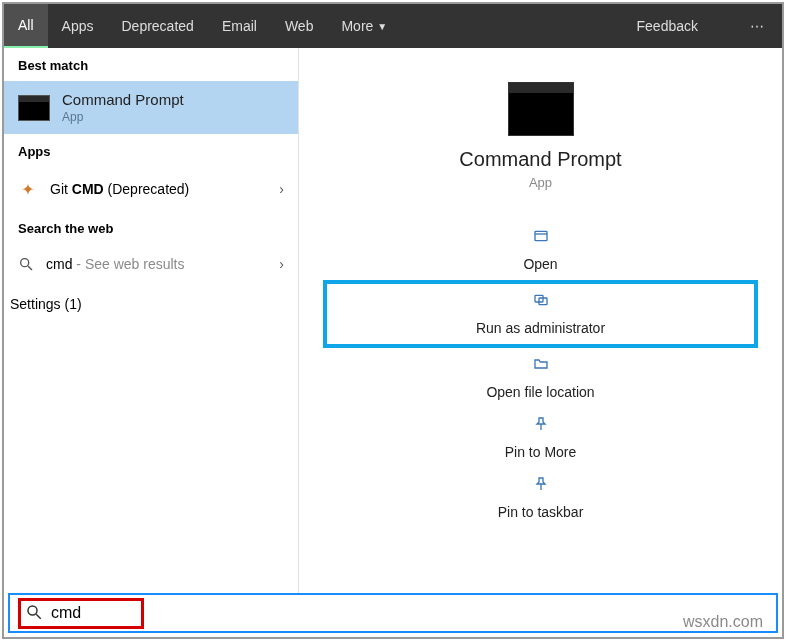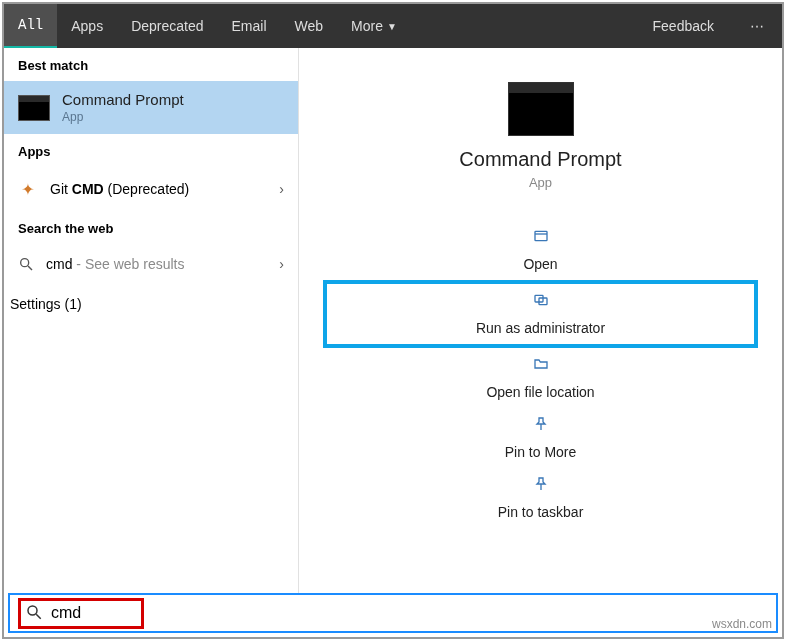--- a/index.html
+++ b/index.html
@@ -1,23 +1,23 @@
 <!DOCTYPE html>
 <html><head>
 <meta charset="utf-8">
 <style>
   * { box-sizing: border-box; margin: 0; padding: 0; font-family: "Segoe UI", Arial, sans-serif; }
   body { width: 786px; height: 641px; background: #fff; position: relative; font-size: 14px; color: #000; }
   .frame { border: 2px solid #9a9a9a; width: 782px; height: 637px; margin: 2px; position: relative; overflow: hidden; }
   .header { background: #333333; height: 44px; display: flex; align-items: center; color: #ddd; }
   .tabs { display: flex; height: 100%; }
   .tab { padding: 0 14px; display: flex; align-items: center; height: 100%; font-size: 14px; color: #ddd; cursor: pointer; }
-  .tab.active { background: #4f4f4f; color: #fff; border-bottom: 2px solid #14b8a6; font-family: Liberation Mono, monospace; }
+  .tab.active { background: #4f4f4f; color: #fff; border-bottom: 2px solid #86efac; }
   .tab .chev { margin-left: 4px; font-size: 10px; }
-  .header-right { margin-left: auto; display: flex; align-items: flex-start; height: 100%; }
+  .header-right { margin-left: auto; display: flex; align-items: flex-start; height: 100%; gap: 16px; }
   .feedback { padding: 0 18px; color: #ddd; height:100%; display:flex; align-items:center; cursor:pointer; }
   .more-dots { padding: 0 18px; color: #ddd; height:100%; display:flex; align-items:center; cursor:pointer; }
   .body { display: flex; height: calc(100% - 44px - 44px); }
   .left { width: 295px; border-right: 1px solid #e1e1e1; background: #fff; overflow: hidden; }
   .right { flex: 1; background: #fff; padding: 24px 24px 0 24px; position: relative; }
   .section-h { font-weight: 600; font-size: 13px; padding: 10px 14px 8px 14px; color: #000; background:#fff; }
   .best-match { background: #b3d5f1; padding: 10px 14px; display: flex; align-items: center; gap: 12px; cursor:pointer; }
   .cmd-thumb { width: 32px; height: 26px; background: #000; border: 1px solid #555; position: relative; }
   .cmd-thumb::before { content: ""; display:block; height:6px; background:#2a2a2a; }
   .bm-title { font-size: 15px; color: #222; }
@@ -36,21 +36,21 @@
   .preview-sub { text-align:center; font-size: 13px; color:#888; margin-top:4px; margin-bottom: 30px; }
   .actions { }
   .action { display:flex; align-items:center; gap: 12px; padding: 8px 10px; font-size: 14px; color:#222; cursor:pointer;flex-direction:column; }
   .action .ic { width: 18px; display:flex; justify-content:center; color:#3a77b7; }
   .action.highlight { border: 4px solid #0ea5e9; }
   
   .searchbar { position:absolute; left:4px; right:4px; bottom:4px; height:40px; border:2px solid #1a8cff; background:#fff; display:flex; align-items:center; padding: 0 8px; }
   .searchbar .hl { border:3px solid #d40000; display:flex; align-items:center; gap:8px; padding:2px 10px 2px 4px; }
   .searchbar input { border:none; outline:none; font-size:16px; width: 80px; background:transparent; }
   .mag { width:18px; height:18px; display:inline-block; }
-  .watermark { position:absolute; right:10px; bottom:6px; font-size:12px; color:#8a8a8a;text-align:right; }
+  .watermark { position:absolute; right:19px; bottom:6px; font-size:16px; color:#8a8a8a;text-align:right; }
   svg { display:block; }
 </style>
 </head>
 <body>
 
 <div class="frame">
   <div class="header">
     <div class="tabs">
       <div class="tab active">All</div>
       <div class="tab">Apps</div>

